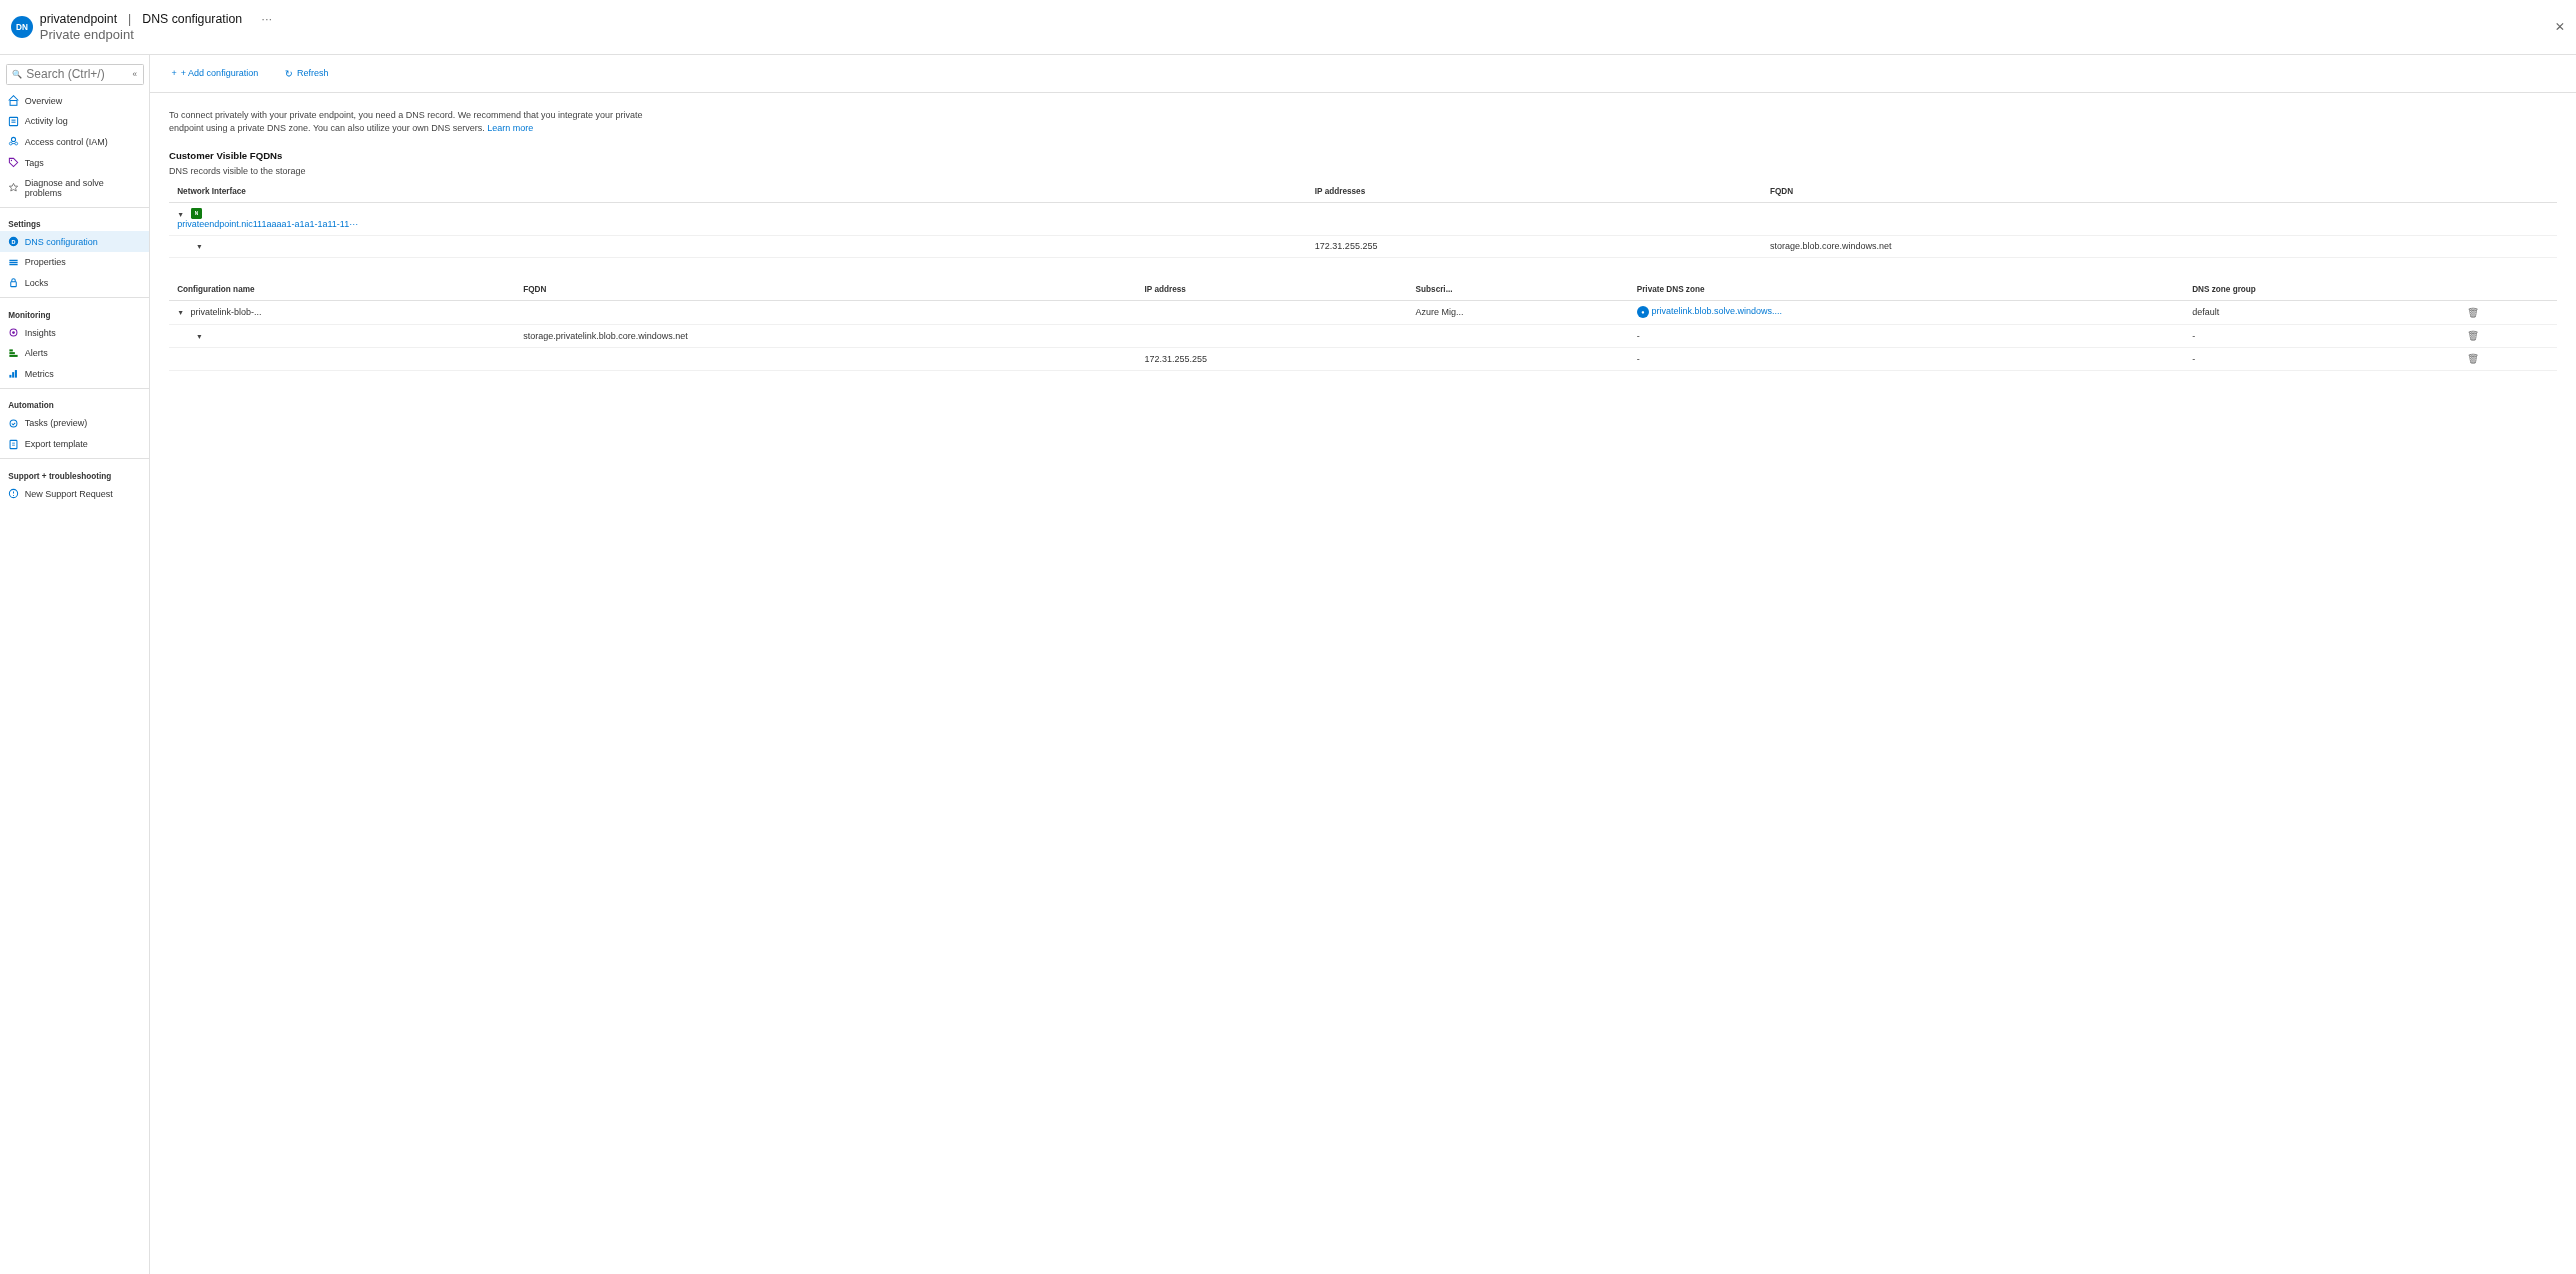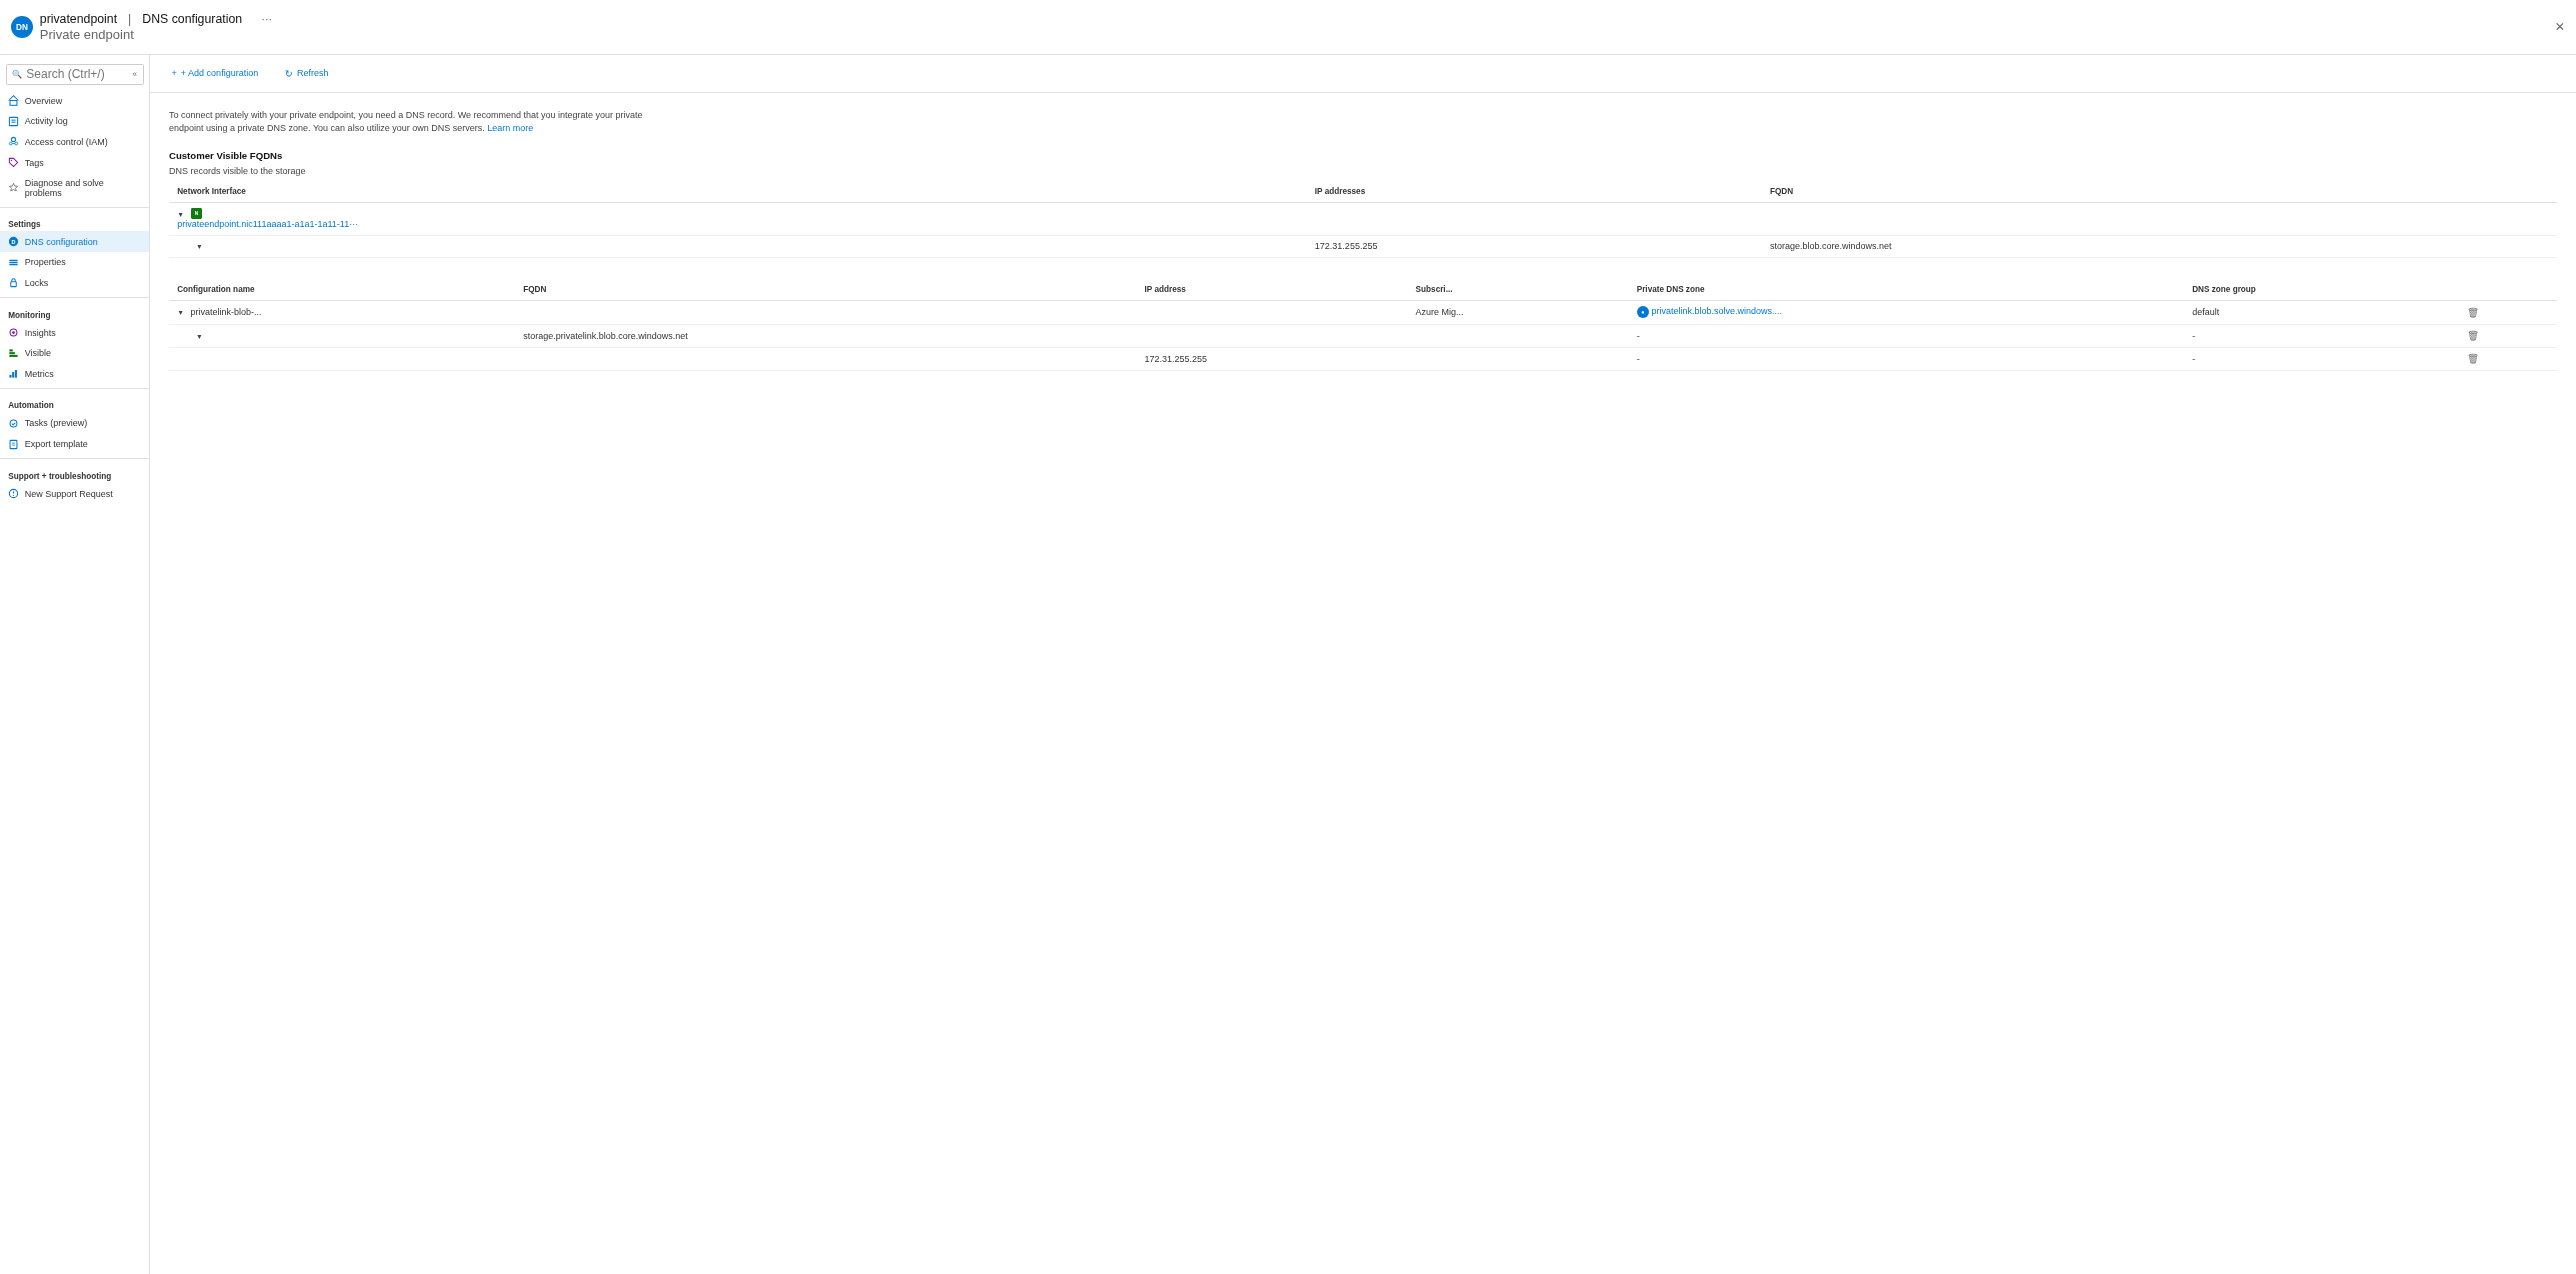--- a/index.html
+++ b/index.html
@@ -187,21 +187,21 @@
       <span>Insights</span>
     </div>
     <div class="sidebar-item">
       <span class="sidebar-item-icon">
         <svg width="11" height="11" viewBox="0 0 16 16" fill="none">
             <rect x="2" y="10" width="12" height="3" fill="#107c10"></rect>
             <rect x="2" y="6" width="8" height="3" fill="#107c10"></rect>
             <rect x="2" y="2" width="5" height="3" fill="#107c10"></rect>
           </svg>
       </span>
-      <span>Visible</span>
+      <span>Alerts</span>
     </div>
     <div class="sidebar-item">
       <span class="sidebar-item-icon">
         <svg width="11" height="11" viewBox="0 0 16 16" fill="none">
             <rect x="2" y="10" width="3" height="4" fill="#0078d4"></rect>
             <rect x="6" y="6" width="3" height="8" fill="#0078d4"></rect>
             <rect x="10" y="3" width="3" height="11" fill="#0078d4"></rect>
           </svg>
       </span>
       <span>Metrics</span>

